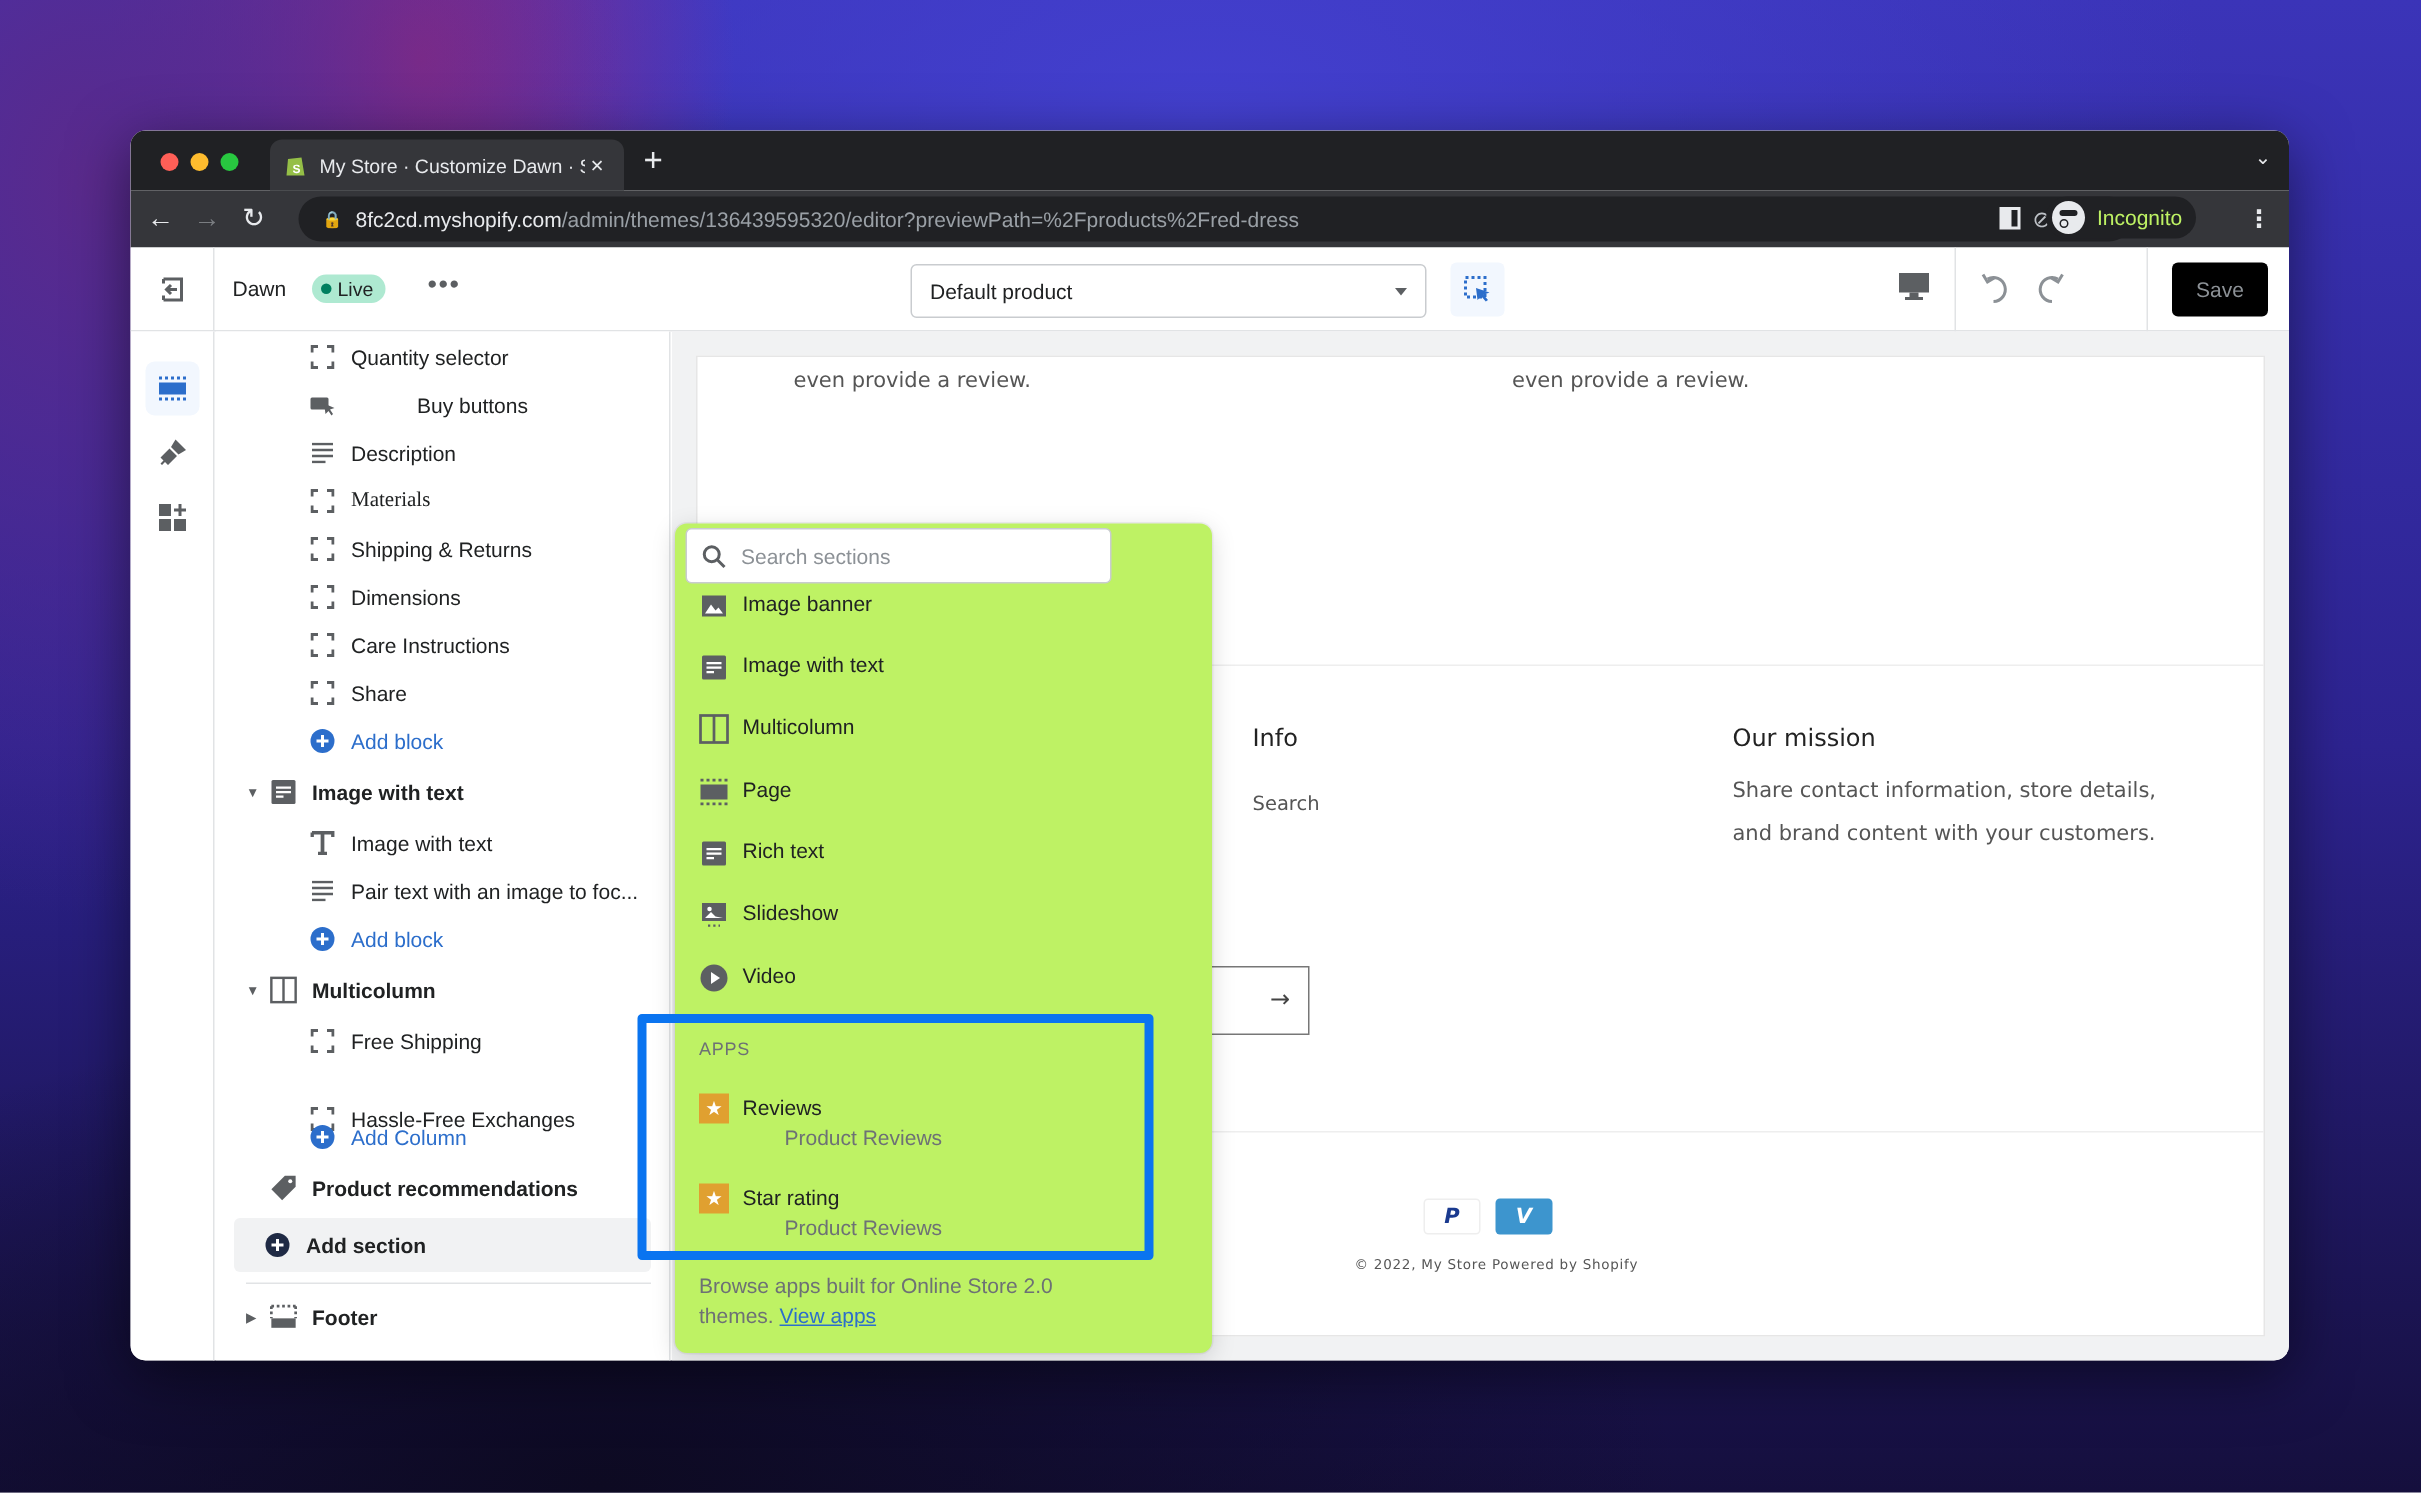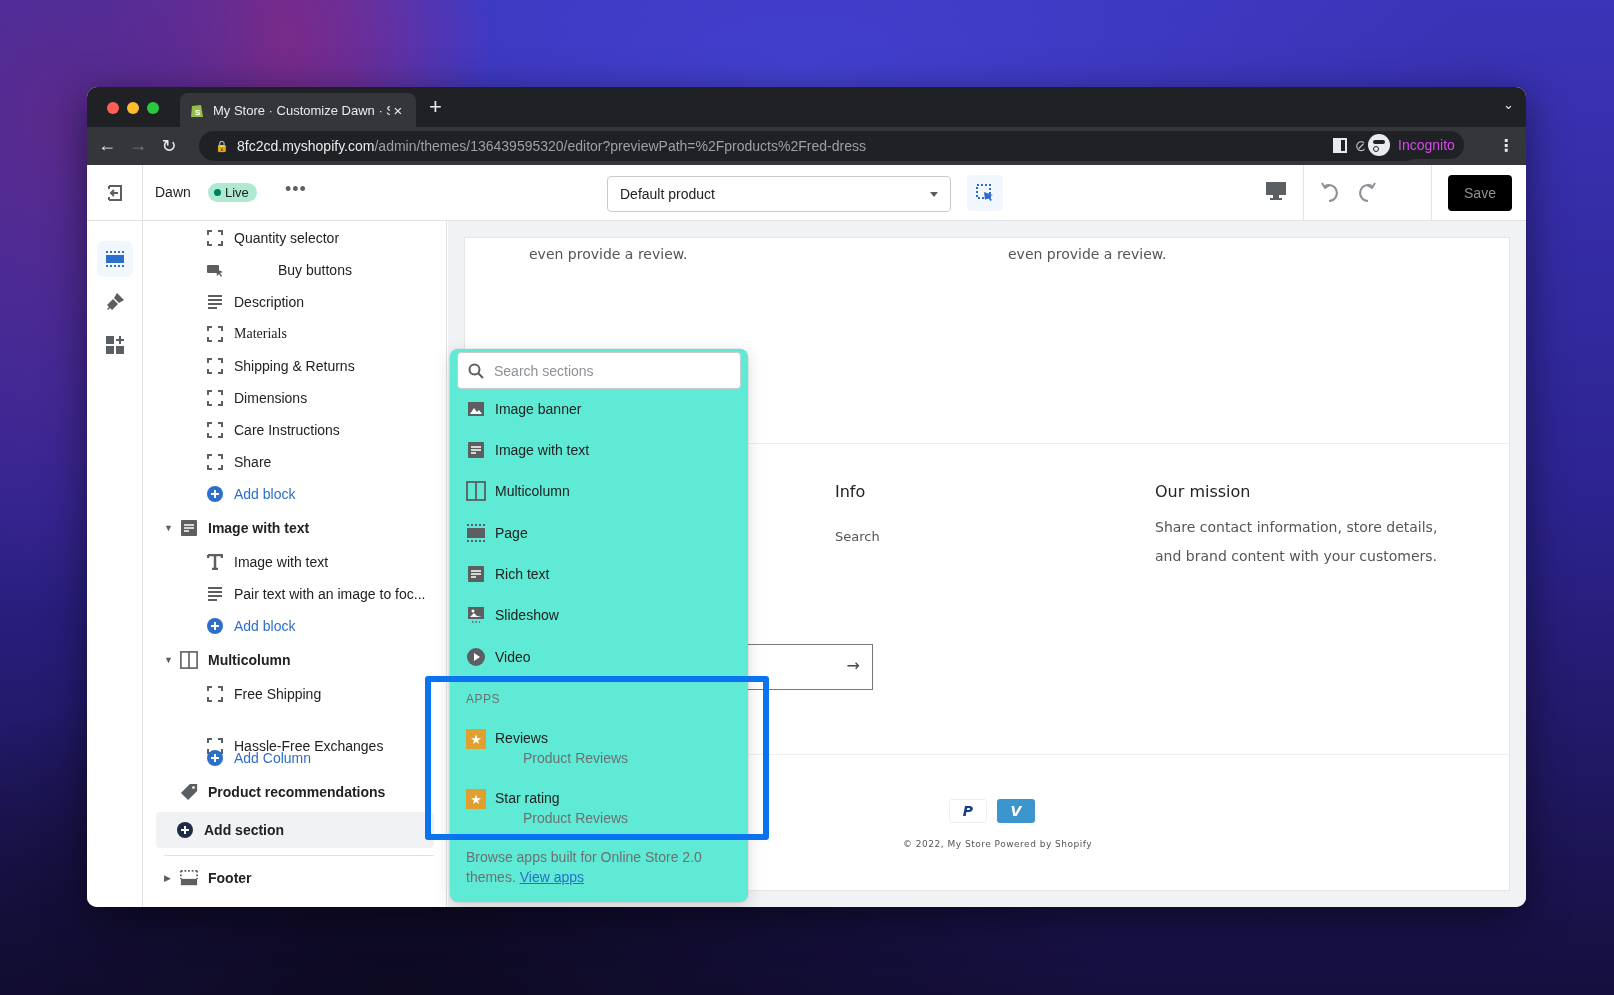--- a/index.html
+++ b/index.html
@@ -40,21 +40,21 @@
     background: #202124; border-radius: 15px; display: flex; align-items: center;
     padding: 0 16px; font-size: 14px; color: #e8eaed;
   }
   .omnibox .lock { width: 12px; margin-right: 10px; color: #bdc1c6; font-size: 11px; }
   .omnibox .host { color: #e8eaed; }
   .omnibox .path { color: #9aa0a6; }
   .omni-icons { position: absolute; right: 18px; top: 6px; display: flex; gap: 22px; color: #bdc1c6; font-size: 15px; }
   .sidepanel-btn { position: absolute; left: 1246px; top: 11px; width: 14px; height: 15px; border: 2px solid #e8eaed; border-left-width: 8px; }
   .incog {
     position: absolute; left: 1277px; top: 4px; height: 28px; width: 100px; border-radius: 15px;
-    background: #202124; display: flex; align-items: center; padding-left: 4px; color: #d946ef; font-size: 14px;
+    background: #202124; display: flex; align-items: center; padding-left: 4px; color: #bef264; font-size: 14px;
   }
   .incog .avatar { width: 22px; height: 22px; border-radius: 50%; background: #e8eaed; margin-right: 8px; position: relative; }
   .incog .avatar::after { content:""; position:absolute; left:5px; top:6px; width:12px; height:4px; background:#202124; border-radius:2px; }
   .incog .avatar::before { content:""; position:absolute; left:5px; top:12px; width:4px; height:4px; border:1.5px solid #202124; border-radius:50%; box-shadow: 6px 0 0 -1.5px #e8eaed; }
   .kebab { position: absolute; right: 12px; top: 9px; color: #e8eaed; font-size: 16px; font-weight: bold; }
 
   
   .editor-header { height: 56px; border-bottom: 1px solid #e1e3e5; position: relative; background: #fff; }
   .exit-btn { position: absolute; left: 0; top: 0; width: 56px; height: 56px; border-right: 1px solid #e1e3e5; display:flex; align-items:center; justify-content:center; }
   .theme-name { position: absolute; left: 68px; top: 19px; font-size: 14px; color: #202223; }
@@ -99,30 +99,30 @@
   .foot-h { position: absolute; font-size: 16px; color: #222; }
   .foot-link { position: absolute; font-size: 13px; color: #555; }
   .foot-p { position: absolute; font-size: 14px; line-height: 29px; color: #555; }
   .newsletter { position: absolute; width: 230px; height: 46px; border: 1px solid #777; }
   .newsletter .go { position: absolute; right: 12px; top: 11px; font-size: 16px; color: #444; }
   .pay { position: absolute; width: 38px; height: 24px; border-radius: 3px; display:flex; align-items:center; justify-content:center; font-weight: bold; font-style: italic; font-size: 14px; }
   .copyright { position: absolute; font-size: 9px; color: #555; letter-spacing: .5px; }
 
   
   .popover {
-    position: absolute; left: 450px; top: 349px; width: 298px; height: 553px; background: #5eead4; border-radius: 8px;
+    position: absolute; left: 450px; top: 349px; width: 358px; height: 553px; background: #bef264; border-radius: 8px;
     box-shadow: 0 0 0 1px rgba(0,0,0,.05), 0 4px 16px rgba(0,0,0,.15); overflow: hidden;
   }
   .search-box {
     position: absolute; left: 7px; top: 3px; width: 284px; height: 37px; border: 1px solid #c9cccf; border-radius: 4px;
     display: flex; align-items: center; padding-left: 10px; background: #fff; z-index: 2;
   }
   .search-box input { border: none; outline: none; font-size: 14px; color: #202223; margin-left: 10px; width: 230px; font-family: "Liberation Sans", sans-serif; }
   .search-box input::placeholder { color: #8c9196; }
-  .pop-item { position: absolute; left: 16px; height: 30px; display: flex; align-items: center; font-size: 14px; color: #202223; }
+  .pop-item { position: absolute; left: 16px; height: 30px; display: flex; font-size: 14px; color: #202223; }
   .pop-item .ico { width: 20px; height: 20px; margin-right: 9px; display:flex; align-items:center; justify-content:center; }
   .apps-label { position: absolute; left: 16px; top: 343px; font-size: 12px; color: #6d7175; letter-spacing: .5px; }
   .app-item { position: absolute; left: 16px; display: flex; }
   .app-item .star { width: 20px; height: 20px; background: #e0a030; color: #fff; font-size: 13px; display:flex; align-items:center; justify-content:center; margin-right: 9px; margin-top: 1px; }
   .app-item .t1 { font-size: 14px; color: #202223; line-height: 20px; }
   .app-item .t2 { font-size: 14px; color: #6d7175; line-height: 20px; margin-left: 28px; }
   .browse { position: absolute; left: 16px; top: 498px; width: 260px; font-size: 14px; line-height: 20px; color: #6d7175; }
   .browse a { color: #2c6ecb; text-decoration: underline; }
 
   .highlight { position: absolute; left: 425px; top: 676px; width: 344px; height: 164px; border: 6px solid #0a74f0; border-radius: 3px; pointer-events: none; }

